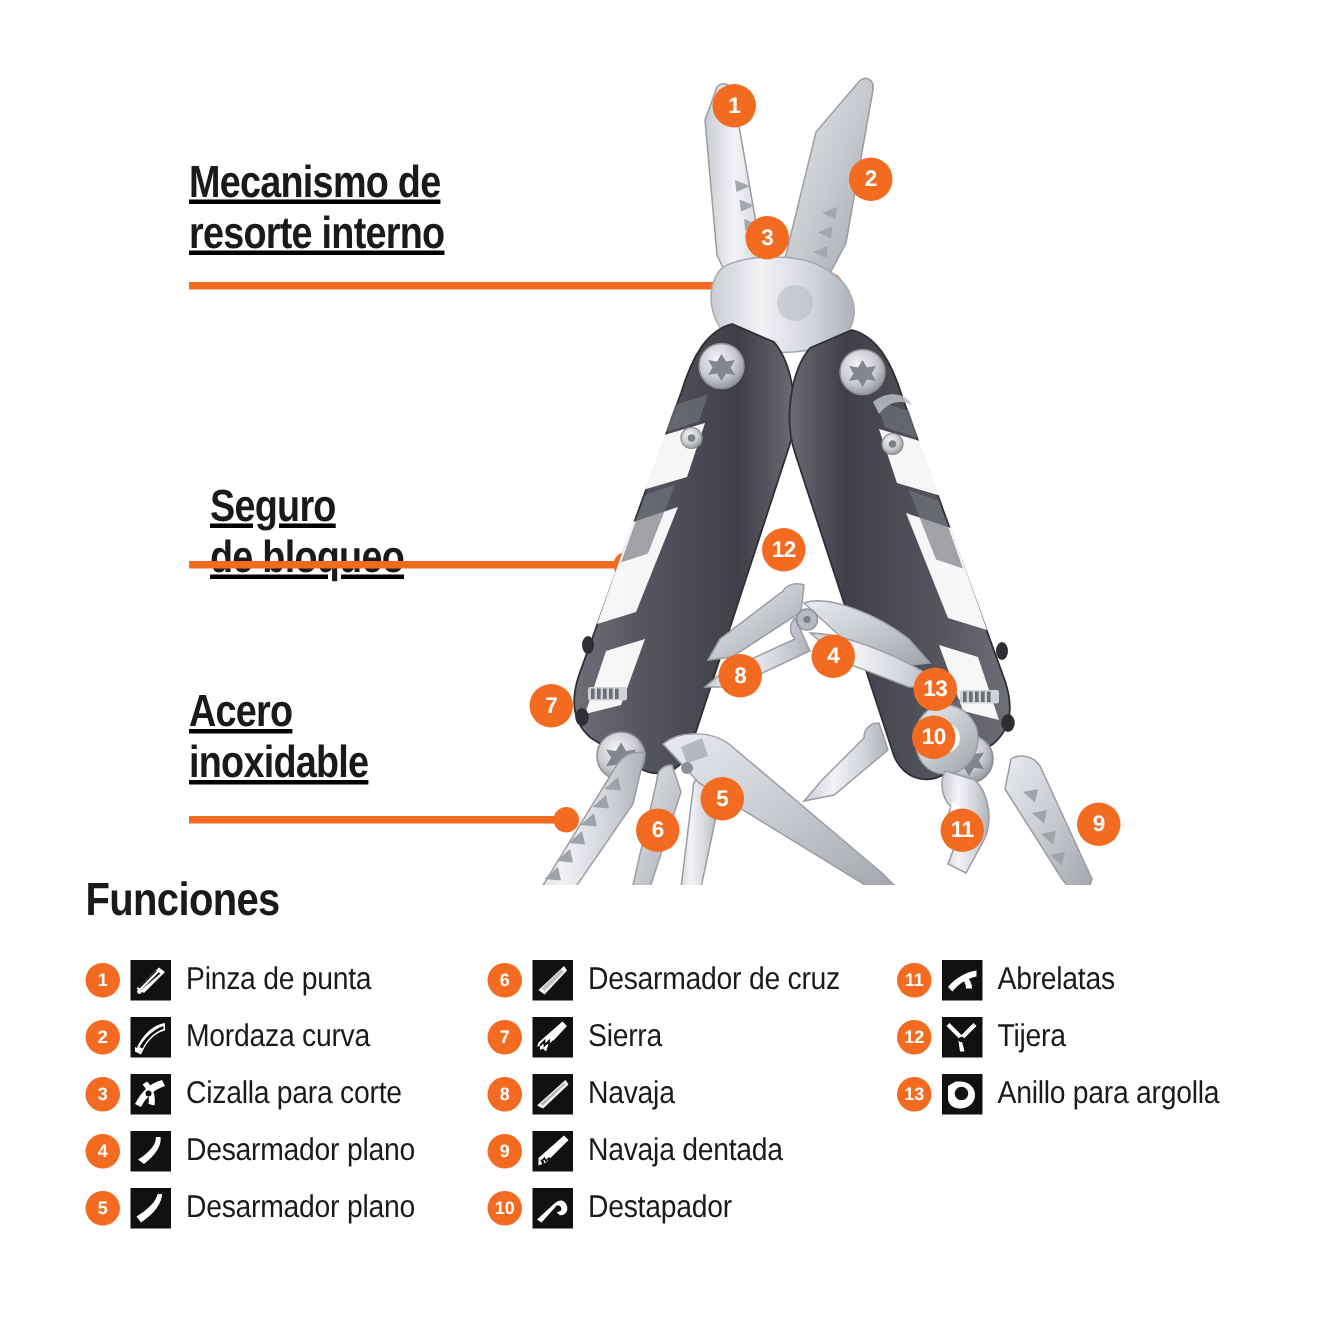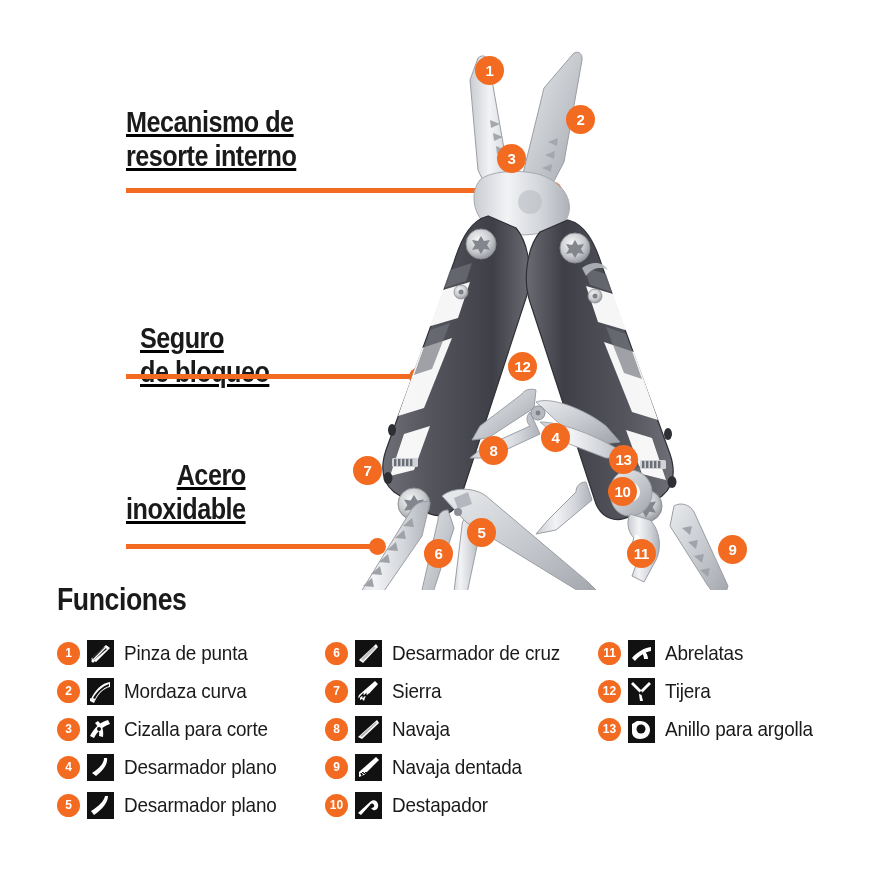--- a/index.html
+++ b/index.html
@@ -290,21 +290,21 @@
   <div class="leader" style="left:126px;top:188px;width:428px;"></div>
   <div class="leaderdot" style="left:545px;top:182px;"></div>
 
   <div class="callout" style="left:140px;top:295px;margin-top:26px;">
     <div class="ctext">Seguro
 de bloqueo</div>
   </div>
   <div class="leader" style="left:126px;top:374px;width:292px;"></div>
   <div class="leaderdot" style="left:409px;top:368px;"></div>
 
-  <div class="callout" style="left:126px;top:458px;text-align:right;">
+  <div class="callout" style="left:126px;top:458px;">
     <div class="ctext">Acero
 inoxidable</div>
   </div>
   <div class="leader" style="left:126px;top:544px;width:252px;"></div>
   <div class="leaderdot" style="left:369px;top:538px;"></div>
 
   <div class="badge" style="left:475px;top:56px;">1</div>
   <div class="badge" style="left:566px;top:105px;">2</div>
   <div class="badge" style="left:497px;top:144px;">3</div>
   <div class="badge" style="left:508px;top:352px;">12</div>

